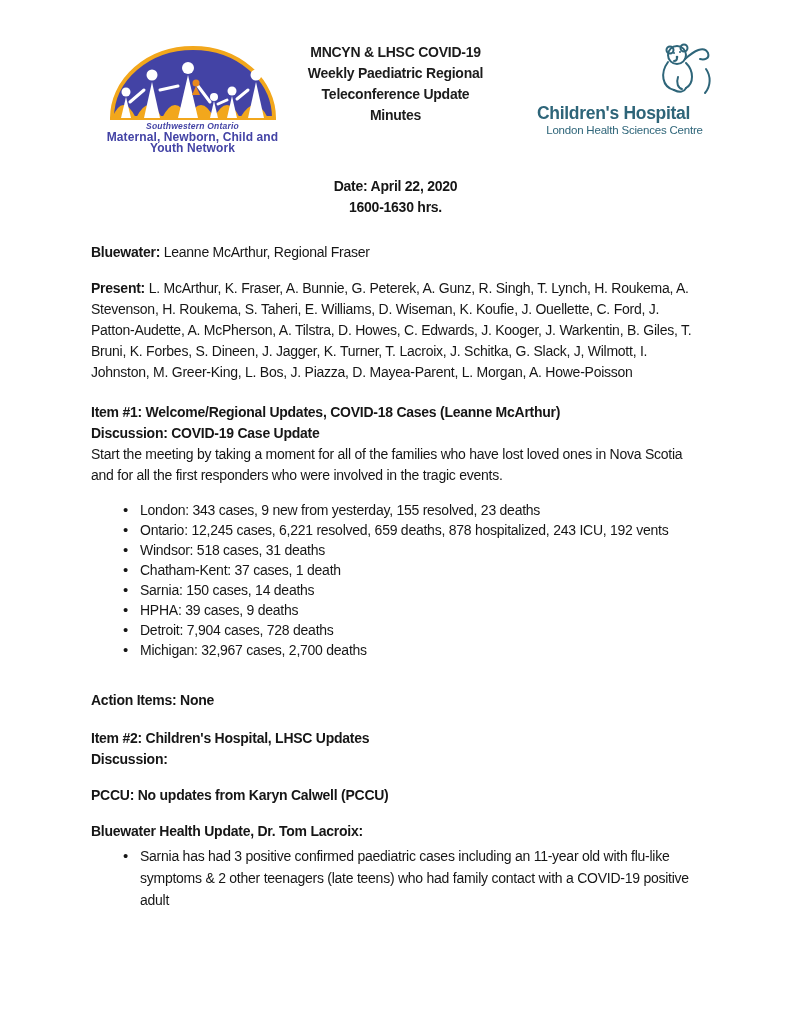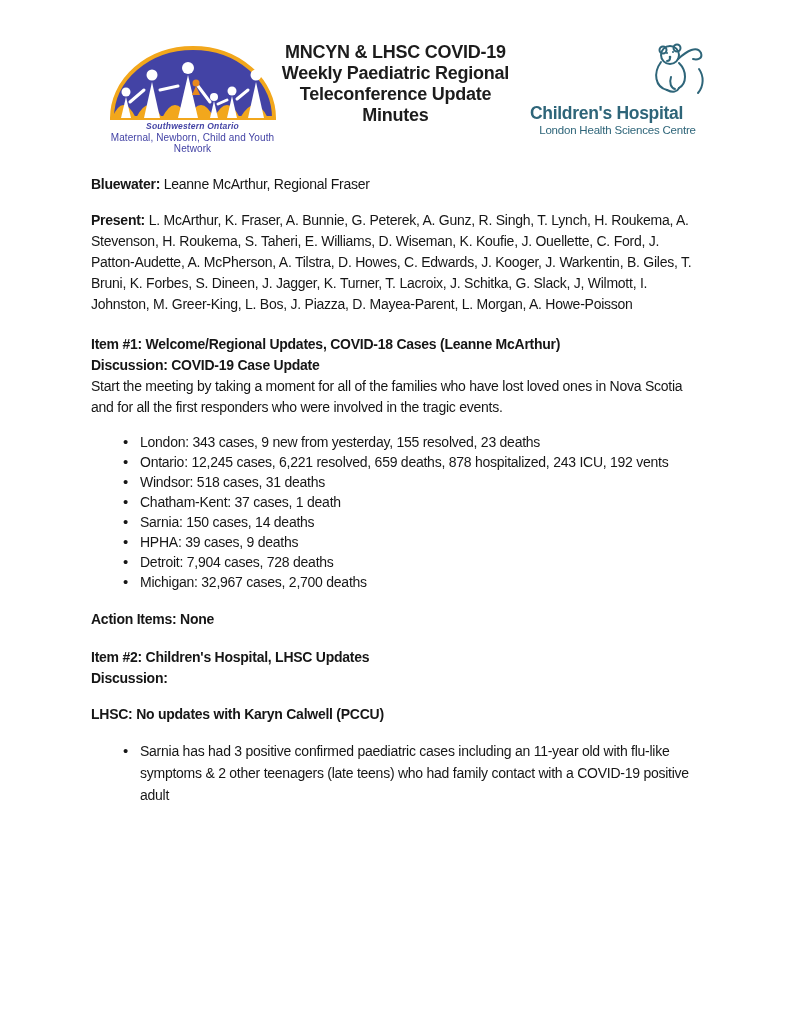--- a/index.html
+++ b/index.html
@@ -16,44 +16,44 @@
     width:791px;height:1024px;margin:0 auto;background:var(--page-bg);
     font-family:"Liberation Sans","DejaVu Sans",sans-serif;
     font-size:14px;letter-spacing:-0.25px;color:var(--ink);
     position:relative;overflow:hidden;
   }
   
   .doc-header{position:relative;height:150px;}
   .mncyn-logo{position:absolute;left:95px;top:42px;width:195px;text-align:center;}
   .mncyn-logo svg{display:block;margin:0 auto;}
   .mncyn-caption1{font-size:8.5px;font-style:italic;font-weight:700;letter-spacing:.2px;color:var(--mncyn-blue);line-height:11px;margin-top:1px;}
-  .mncyn-caption2{font-size:10px;font-weight:400;letter-spacing:.1px;color:var(--mncyn-blue);line-height:11px;}
+  .mncyn-caption2{font-size:12px;font-weight:700;letter-spacing:.1px;color:var(--mncyn-blue);line-height:11px;}
   .dome{fill:var(--mncyn-blue);stroke:var(--mncyn-gold);stroke-width:4;}
   .arches{fill:var(--mncyn-gold);}
   .figure{fill:#ffffff;}
   .arm{stroke:#ffffff;stroke-width:3;stroke-linecap:round;fill:none;}
   .baby{fill:var(--mncyn-baby-orange);}
-  .doc-title{position:absolute;left:0;right:0;top:42px;text-align:center;font-weight:700;font-size:18px;line-height:21px;color:#1c1c1c;}
-  .chh-logo{position:absolute;right:86px;top:53px;width:175px;}
+  .doc-title{position:absolute;left:0;right:0;top:42px;text-align:center;font-weight:700;font-size:14px;line-height:21px;color:#1c1c1c;}
+  .chh-logo{position:absolute;right:79px;top:53px;width:175px;}
   .chh-bear{position:absolute;right:-2px;top:-10px;}
   .bearline{stroke:var(--chh-teal);stroke-width:2;fill:none;stroke-linecap:round;}
   .beardot{fill:var(--chh-teal);}
   .chh-name{font-weight:700;font-size:17.5px;letter-spacing:-0.3px;color:var(--chh-teal);margin-top:50px;line-height:20px;}
   .chh-sub{font-size:11.5px;letter-spacing:-0.2px;color:var(--chh-teal);line-height:14px;text-align:center;}
   
   .date-block{margin-top:26px;text-align:center;font-weight:700;line-height:21px;}
   .content{padding:0 85px 0 91px;line-height:21px;}
   .b{font-weight:700;}
   .moderators-row{margin-top:24px;}
   .present-row{margin-top:15px;}
   .item1-block{margin-top:19px;}
   ul.doc-list{list-style:none;padding-left:49px;margin-top:14px;}
   ul.doc-list li{position:relative;line-height:20px;}
   ul.doc-list li::before{content:"\2022";position:absolute;left:-17px;top:0;font-size:15px;}
-  .action-row{margin-top:17px;}
+  .action-row{margin-top:30px;}
   .item2-block{margin-top:17px;}
   .lhsc-row{margin-top:15px;}
   .bluewater-block{margin-top:15px;}
   .bluewater-block ul.doc-list{margin-top:3px;}
   .bluewater-block ul.doc-list li{line-height:22px;}
 </style>
 </head>
 <body>
 
 <div class="page">
@@ -110,20 +110,24 @@
         <path class="bearline" d="M32,20 C40,28 40,40 32,45"></path>
         <path class="bearline" d="M20,47 C26,50 30,49 32,45"></path>
         <path class="bearline" d="M24,34 C22,40 24,45 28,46"></path>
         <path class="bearline" d="M52,26 C57,33 57,43 51,50"></path>
       </svg>
       <div class="chh-name">Children's Hospital</div>
       <div class="chh-sub">London Health Sciences Centre</div>
     </div>
   </div>
 
+  <div class="date-block">
+    <div>Date: April 22, 2020</div>
+    <div>1600-1630 hrs.</div>
+  </div>
 
   <div class="content">
 
     <p class="moderators-row"><span class="b">Bluewater:</span> <span>Leanne McArthur, Regional Fraser</span></p>
 
     <p class="present-row"><span class="b">Present:</span> <span>L. McArthur, K. Fraser, A. Bunnie, G. Peterek, A. Gunz, R. Singh, T. Lynch, H. Roukema, A. Stevenson, H. Roukema, S. Taheri, E. Williams, D. Wiseman, K. Koufie, J. Ouellette, C. Ford, J. Patton-Audette, A. McPherson, A. Tilstra, D. Howes, C. Edwards, J. Kooger, J. Warkentin, B. Giles, T. Bruni, K. Forbes, S. Dineen, J. Jagger, K. Turner, T. Lacroix, J. Schitka, G. Slack, J, Wilmott, I. Johnston, M. Greer-King, L. Bos, J. Piazza, D. Mayea-Parent, L. Morgan, A. Howe-Poisson</span></p>
 
     <div class="item1-block">
       <p class="b">Item #1: Welcome/Regional Updates, COVID-18 Cases (Leanne McArthur)</p>
       <p class="b">Discussion: COVID-19 Case Update</p>
@@ -141,22 +145,23 @@
       </ul>
     </div>
 
     <p class="b action-row">Action Items: None</p>
 
     <div class="item2-block">
       <p class="b">Item #2: Children's Hospital, LHSC Updates</p>
       <p class="b">Discussion:</p>
     </div>
 
-    <p class="b lhsc-row">LHSC: No updates with Karyn Calwell (PCCU)</p>
+    <p class="b lhsc-row">PCCU: No updates from Karyn Calwell (PCCU)</p>
 
     <div class="bluewater-block">
+      <p class="b">Bluewater Health Update, Dr. Tom Lacroix:</p>
       <ul class="doc-list">
         <li><span>Sarnia has had 3 positive confirmed paediatric cases including an 11-year old with flu-like symptoms &amp; 2 other teenagers (late teens) who had family contact with a COVID-19 positive adult</span></li>
       </ul>
     </div>
 
   </div>
 </div>
 
 </body></html>

